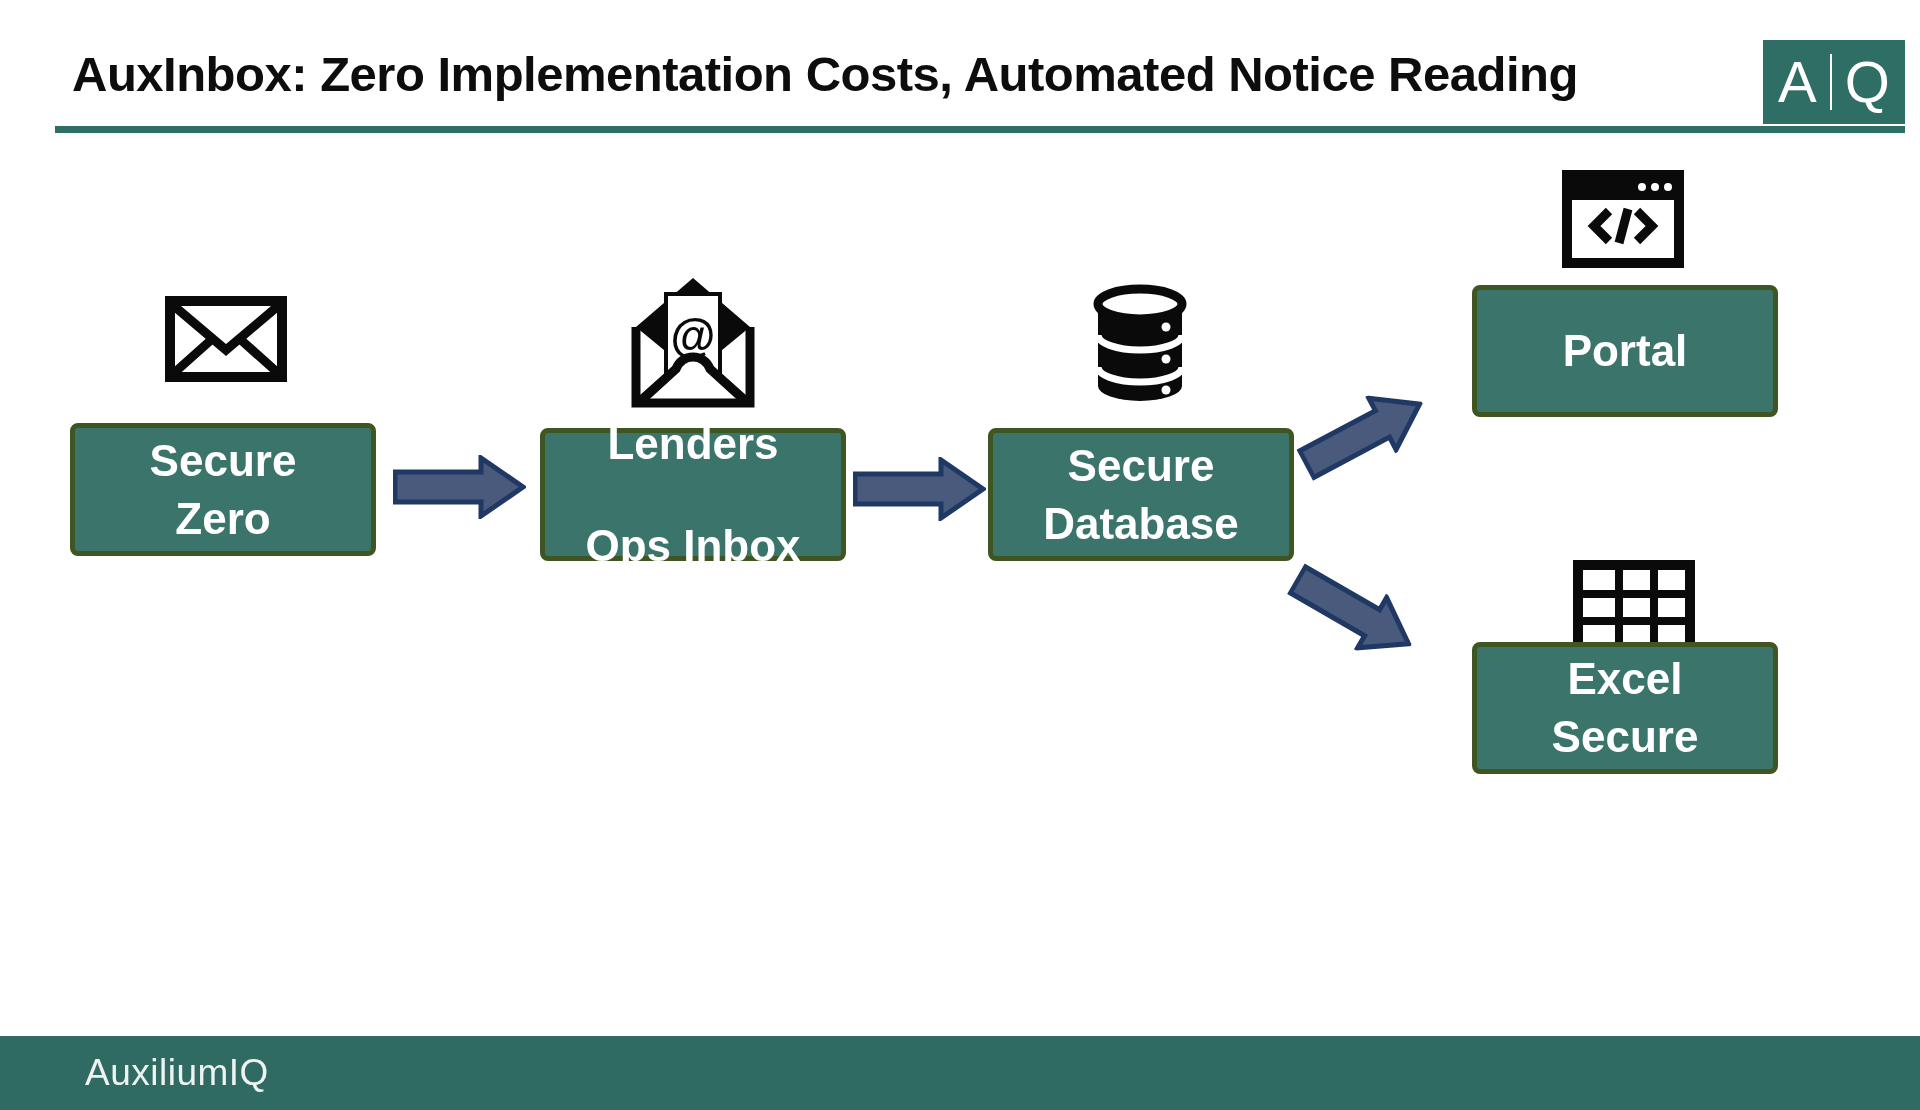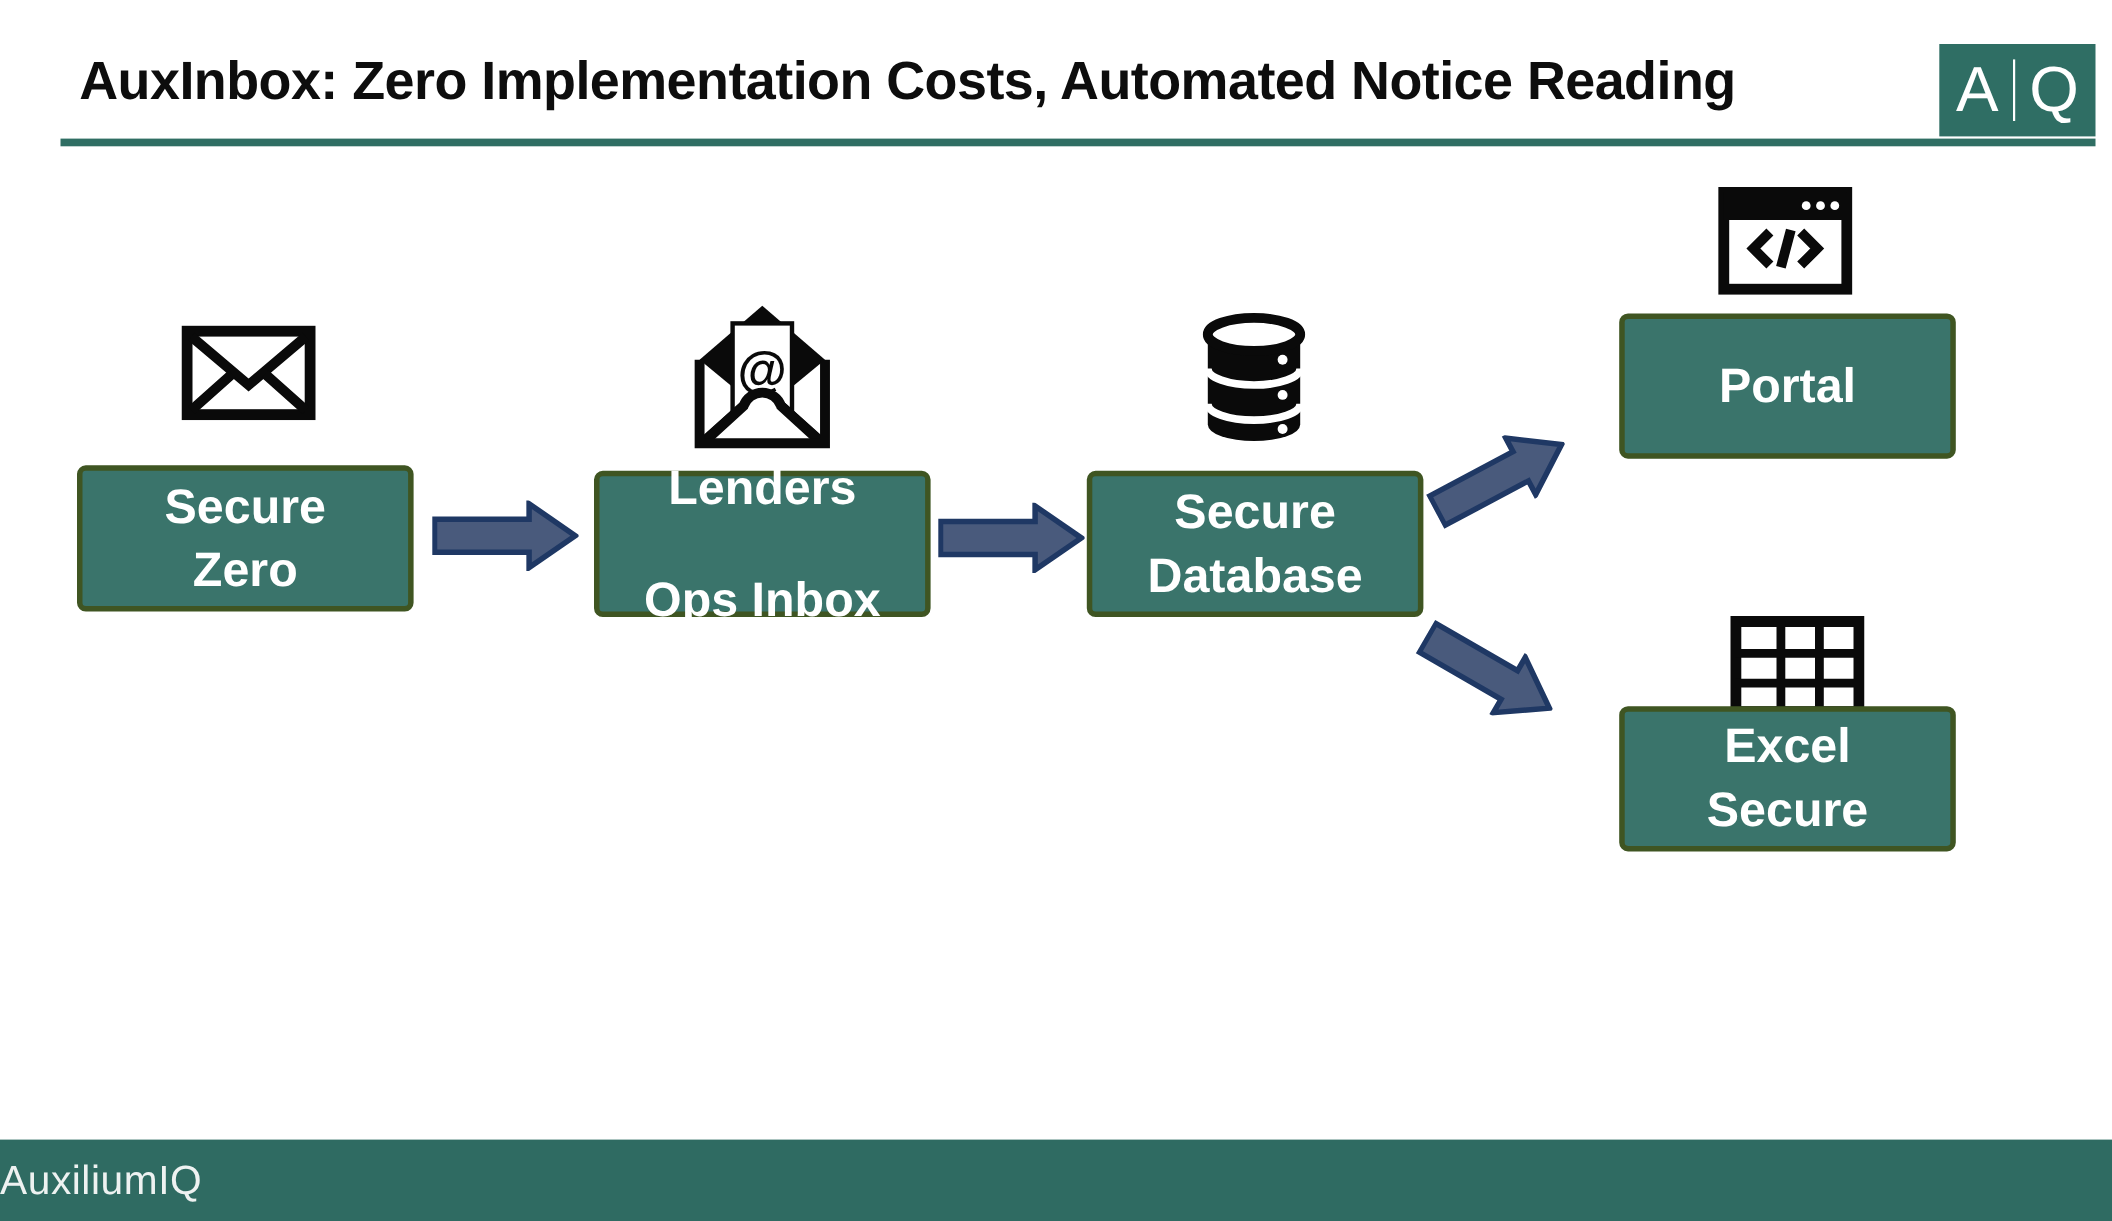--- a/index.html
+++ b/index.html
@@ -48,21 +48,21 @@
   .arrow-1 { left:393px; top:455px; }
   .arrow-2 { left:853px; top:457px; }
   .arrow-up   { left:1297px; top:402px; transform:rotate(-28deg); }
   .arrow-down { left:1287px; top:580px; transform:rotate(30deg); }
 
   .footer-bar {
     position:absolute; left:0; top:1036px; width:1920px; height:74px;
     background:#2f6b62; display:flex; align-items:center;
   }
   .footer-brand {
-    color:#eef2f1; font-size:37px; font-weight:400;
+    margin-left:85px; color:#eef2f1; font-size:37px; font-weight:400;
     letter-spacing:0.5px;
   }
 </style>
 </head>
 <body>
 
 <div class="stage">
 
   <div class="slide-title">AuxInbox: Zero Implementation Costs, Automated Notice Reading</div>
   <div class="title-rule"></div>

